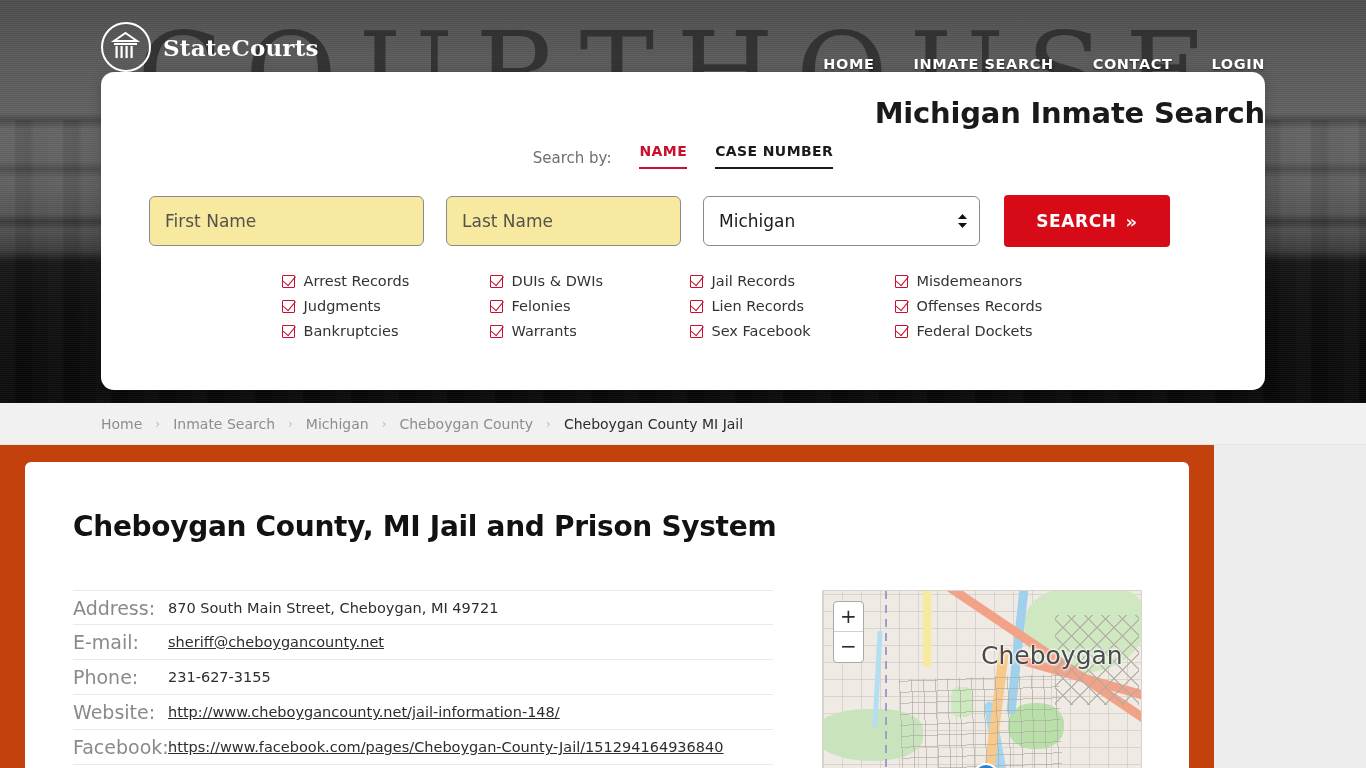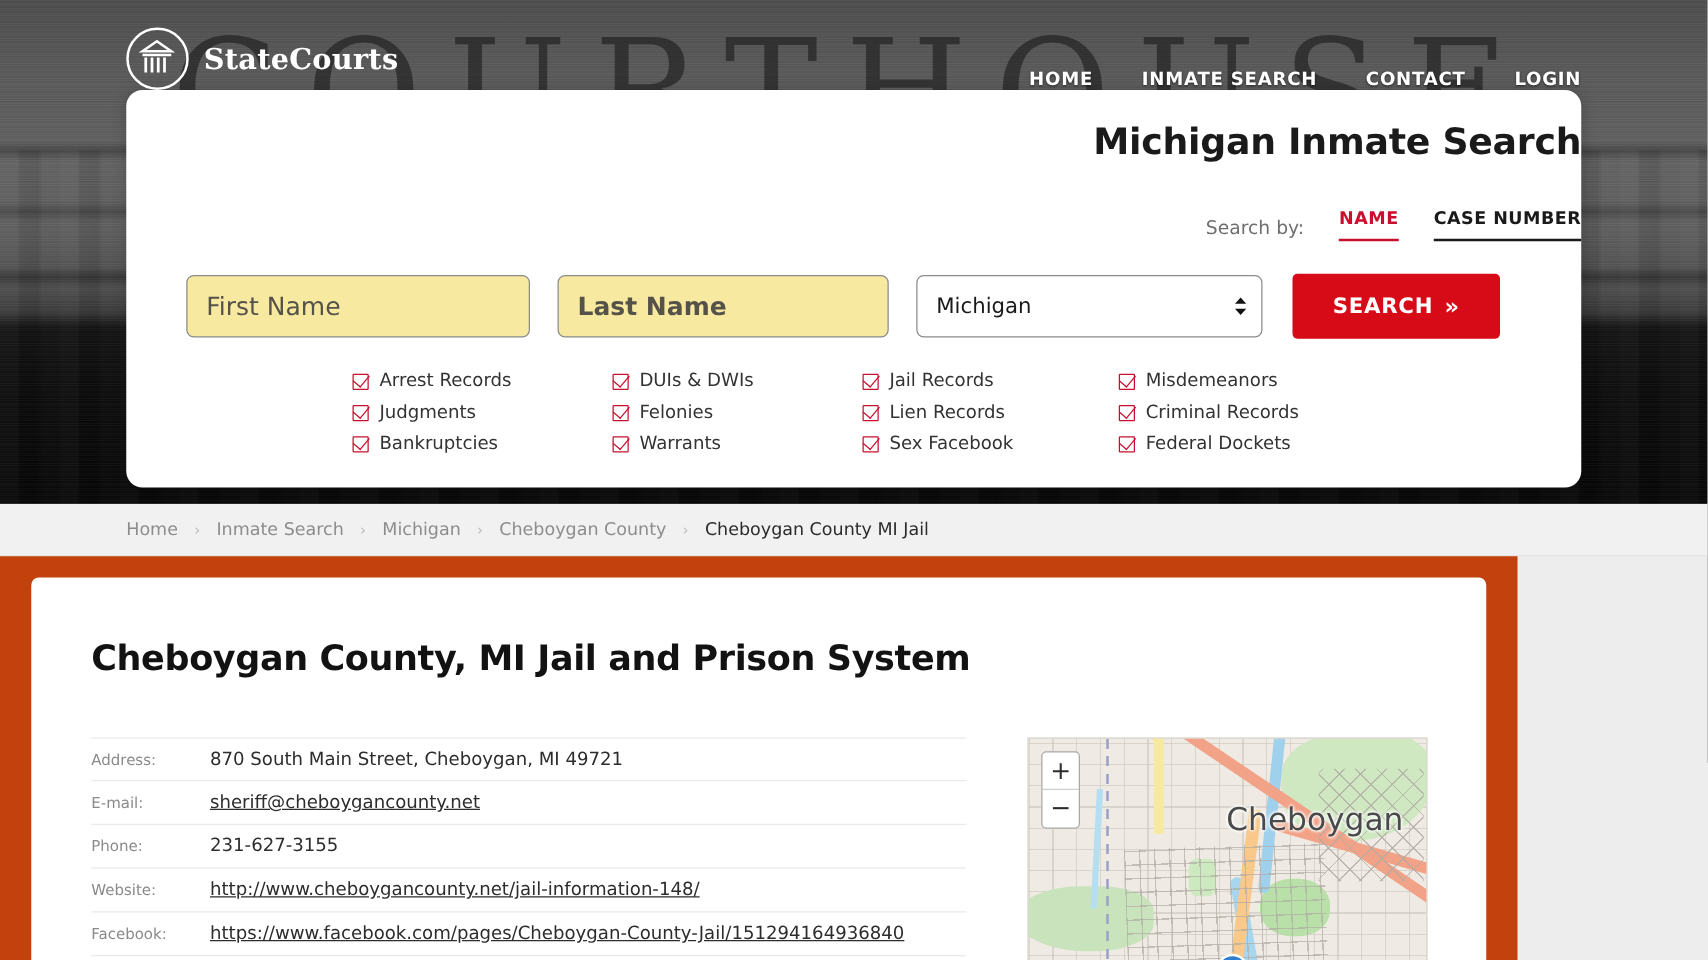--- a/index.html
+++ b/index.html
@@ -130,23 +130,23 @@
     text-align: right;
     font-size: 29px;
     font-weight: bold;
     color: #1a1a1a;
     margin: 0;
     letter-spacing: -.2px;
   }
   .searchby-row {
     display: flex;
     align-items: flex-end;
-    justify-content: flex-end;
+    justify-content: center;
     gap: 28px;
-    margin-top: 37px;
+    margin-top: 13px;
   }
   .searchby-label {
     color: #6f6f6f;
     font-size: 15px;
     padding-bottom: 2px;
   }
   .tab {
     font-size: 14px;
     font-weight: bold;
     letter-spacing: .4px;
@@ -167,29 +167,29 @@
     align-items: center;
     gap: 22px;
     margin-top: 26px;
     padding: 0 48px;
   }
   .fld {
     height: 50px;
     border: 1px solid #8b8b8b;
     border-radius: 6px;
     background: #f8e9a1;
-    font-size: 20px;
+    font-size: 17px;
     color: #c2410c;
     padding: 0 15px;
     font-family: inherit;
     outline: none;
   }
   .fld::placeholder { color: #55524a; opacity: 1; }
   .fld-first { width: 275px; }
-  .fld-last  { width: 265px; font-weight: bold; }
+  .fld-last  { width: 235px; }
   .sel-wrap {
     position: relative;
     width: 277px; height: 50px;
   }
   .sel {
     width: 100%; height: 100%;
     border: 1px solid #8b8b8b;
     border-radius: 6px;
     background: #ffffff;
     font-size: 17px;
@@ -316,21 +316,21 @@
   .info-row {
     display: flex;
     align-items: center;
     height: 35px;
     border-bottom: 1px solid #eaeaea;
   }
   .info-row:first-child { border-top: 1px solid #eaeaea; }
   .info-label {
     width: 95px;
     flex: none;
-    font-size: 12px;
+    font-size: 19px;
     color: #8a8a8a;
   }
   .info-value {
     font-size: 14.5px;
     color: #2d2d2d;
   }
   .info-value a {
     color: #2d2d2d;
     text-decoration: underline;
   }
@@ -551,21 +551,21 @@
       <span class="chk">
           <span class="chk-box"></span>
           <span>Felonies</span>
         </span>
       <span class="chk">
           <span class="chk-box"></span>
           <span>Lien Records</span>
         </span>
       <span class="chk">
           <span class="chk-box"></span>
-          <span>Criminal Records</span>
+          <span>Offenses Records</span>
         </span>
 
       <span class="chk">
           <span class="chk-box"></span>
           <span>Bankruptcies</span>
         </span>
       <span class="chk">
           <span class="chk-box"></span>
           <span>Warrants</span>
         </span>

